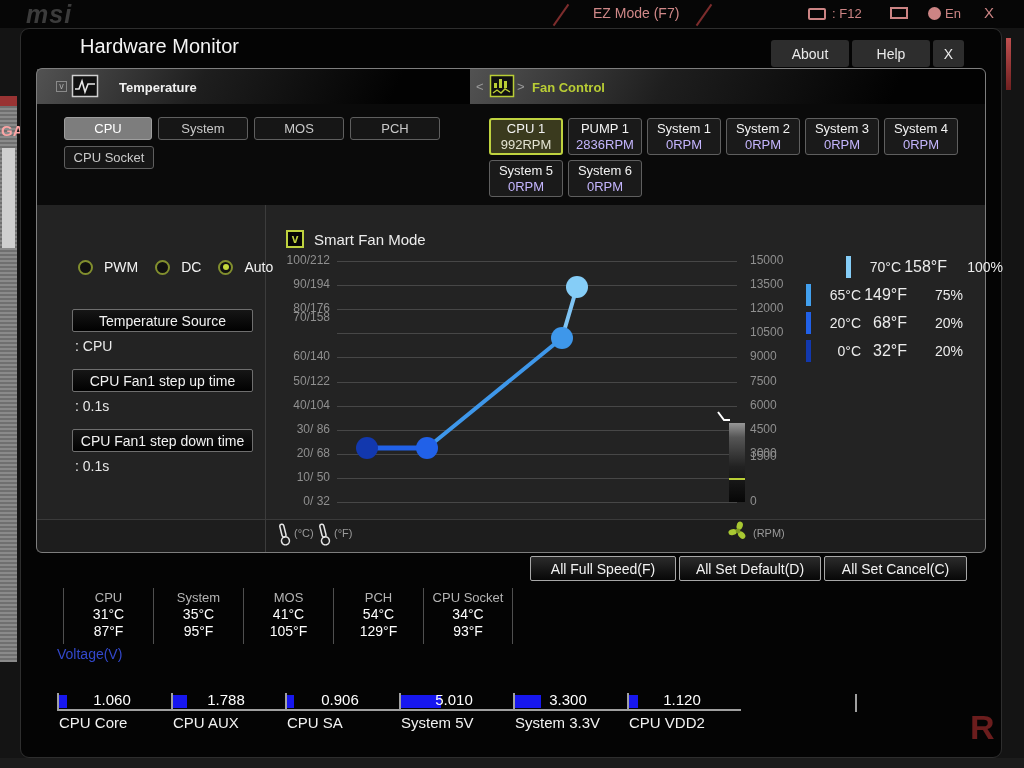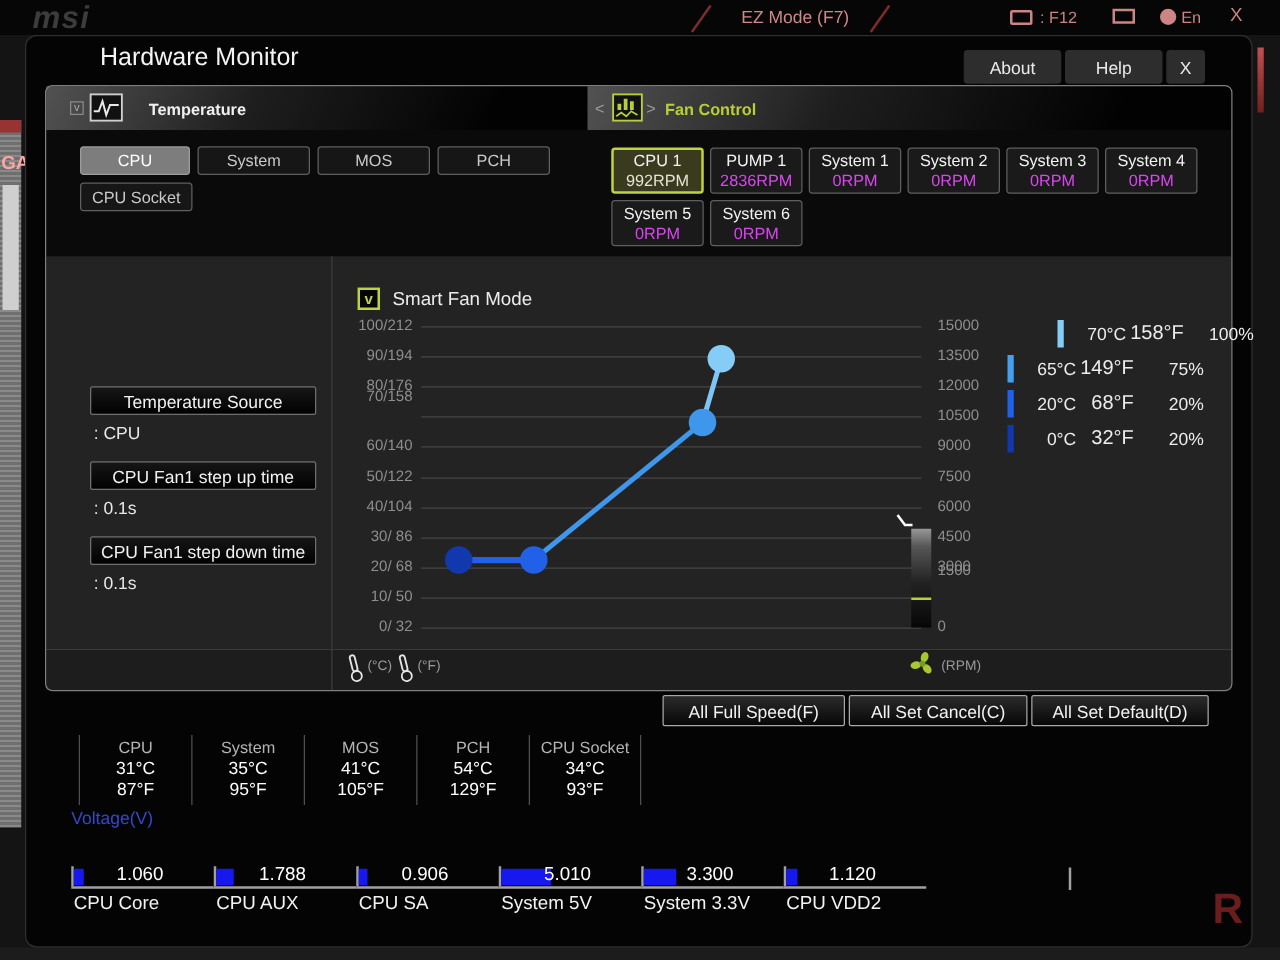--- a/index.html
+++ b/index.html
@@ -57,21 +57,21 @@
   #temp-tabs { left:64px; top:117px; width:400px; display:flex; flex-wrap:wrap; gap:6px; z-index:5; }
   .temp-tab { width:90px; height:23px; border:1px solid #5f5f5f; border-radius:3px; background:#161616;
     color:#c9c9c9; font-size:13px; display:flex; align-items:center; justify-content:center; }
   .temp-tab.active { background:#7d7d7d; border-color:#9e9e9e; color:#fff; }
 
   
   #fan-grid { left:489px; top:118px; width:486px; display:flex; flex-wrap:wrap; gap:5px; z-index:5; }
   .fan-btn { width:74px; height:37px; border:1px solid #5f5f5f; border-radius:3px; background:#1a1a1a;
     display:flex; flex-direction:column; align-items:center; justify-content:center; line-height:16px; }
   .fan-btn .fname { color:#f2f2f2; font-size:13px; }
-  .fan-btn .frpm { color:#d946ef; font-size:13px; }
+  .fan-btn .frpm { color:#c4b5fd; font-size:13px; }
   .fan-btn.active { border:2px solid #bfd23f; background:#3a3a1e; }
   .fan-btn.active .frpm { color:#e4e4d2; }
 
   
   #mode-row { left:78px; top:259px; display:flex; align-items:center; gap:11px; z-index:5; }
   .radio { width:15px; height:15px; border-radius:50%; border:2px solid #828f2e; background:#111; position:relative; }
   .radio.sel::after { content:""; position:absolute; left:2.5px; top:2.5px; width:6px; height:6px; border-radius:50%; background:#c4d83b; }
   .radio-label { color:#f2f2f2; font-size:14px; margin-right:6px; }
   .field-btn { left:72px; width:181px; height:23px; background:linear-gradient(180deg,#161616,#010101);
     border:1px solid #6e6e6e; border-radius:2px; color:#f2f2f2; font-size:14px;
@@ -217,20 +217,28 @@
       <div class="fan-btn">
         <div class="fname">System 5</div>
         <div class="frpm">0RPM</div>
       </div>
       <div class="fan-btn">
         <div class="fname">System 6</div>
         <div class="frpm">0RPM</div>
       </div>
     </div>
 
+  <div class="abs" id="mode-row">
+      <div class="radio"></div>
+      <div class="radio-label">PWM</div>
+      <div class="radio"></div>
+      <div class="radio-label">DC</div>
+      <div class="radio sel"></div>
+      <div class="radio-label">Auto</div>
+    </div>
   <div id="fields">
       <div class="abs field-btn" style="top: 309px;">Temperature Source</div>
       <div class="abs field-val" style="top: 338px;">: CPU</div>
       <div class="abs field-btn" style="top: 369px;">CPU Fan1 step up time</div>
       <div class="abs field-val" style="top: 398px;">: 0.1s</div>
       <div class="abs field-btn" style="top: 429px;">CPU Fan1 step down time</div>
       <div class="abs field-val" style="top: 458px;">: 0.1s</div>
     </div>
 
   <div class="abs" id="sf-check">v</div>
@@ -330,22 +338,22 @@
       <ellipse cx="10" cy="4.5" rx="3" ry="4.2" transform="rotate(18 10 10)"></ellipse>
       <ellipse cx="10" cy="4.5" rx="3" ry="4.2" transform="rotate(138 10 10)"></ellipse>
       <ellipse cx="10" cy="4.5" rx="3" ry="4.2" transform="rotate(258 10 10)"></ellipse>
       <circle cx="10" cy="10" r="2.4" fill="#7e9922"></circle>
     </g>
   </svg>
   <div class="abs unit-label" style="left:753px;">(RPM)</div>
 
   <div class="abs" id="actions">
       <div class="action-btn" style="width: 146px;">All Full Speed(F)</div>
+      <div class="action-btn" style="width: 142px;">All Set Default(D)</div>
       <div class="action-btn" style="width: 143px;">All Set Cancel(C)</div>
-      <div class="action-btn" style="width: 142px;">All Set Default(D)</div>
     </div>
   <div class="abs" id="status-row">
       <div class="status-col">
         <div class="status-label">CPU</div>
         <div class="status-val">31°C</div>
         <div class="status-val">87°F</div>
       </div>
       <div class="status-col">
         <div class="status-label">System</div>
         <div class="status-val">35°C</div>

